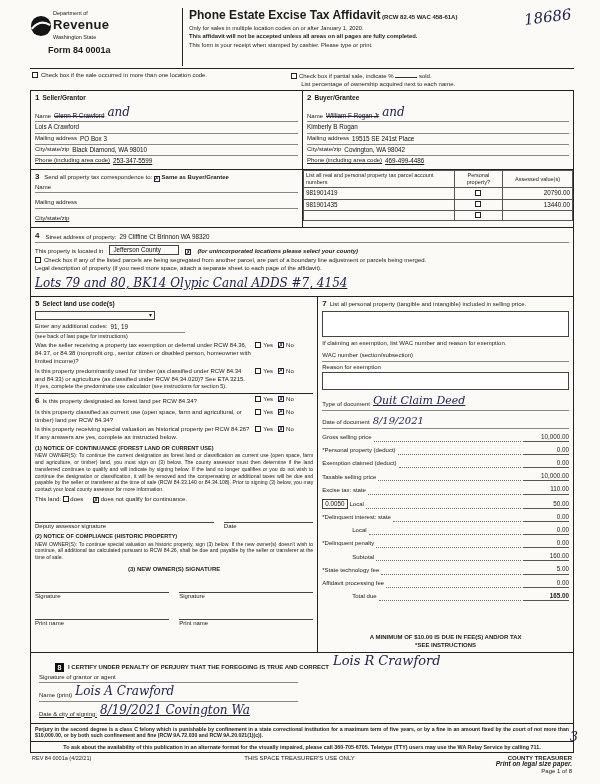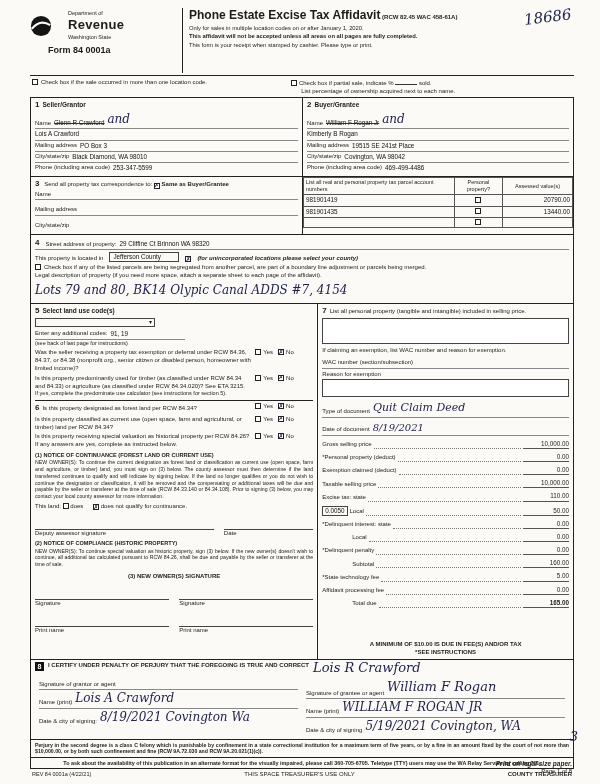--- a/index.html
+++ b/index.html
@@ -18,45 +18,45 @@
   .fill { color:#101010; font-size:6.3px; }
   .struck { text-decoration:line-through; text-decoration-color:#2a2a55; }
   .cb {
     display:inline-flex; width:6px; height:6px; border:1px solid #222; background:#fff;
     font-size:6px; line-height:5px; align-items:center; justify-content:center;
     vertical-align:-1px; overflow:hidden; flex:none; color:#151540;
   }
   
   .hdr { display:flex; border-bottom:1.5px solid #222; padding-bottom:2px; }
   .hdr-left { width:152px; padding-top:2px; }
-  .logo-row { display:flex; gap:16px; align-items:center; }
+  .logo-row { display:flex; gap:1px; align-items:center; }
   .logo { width:22px; height:22px; flex:none; }
   .dept { font-size:5.5px; }
   .rev { font-size:13px; font-weight:bold; letter-spacing:.3px; }
   .state { font-size:5.5px; }
-  .form-no { font-weight:bold; font-size:9px; margin:4px 0 16px 18px; }
+  .form-no { font-weight:bold; font-size:9px; margin:4px 0 9px 18px; }
   .hdr-right { flex:1; border-left:1px solid #222; padding-left:6px; }
   .title { font-size:12px; font-weight:bold; }
   .rcw { font-size:6px; font-weight:bold; }
   .note { font-size:5.8px; margin-top:1px; }
   .stamp-number { position:absolute; top:8px; right:28px; font-size:15px; transform:rotate(-7deg); }
   
   .checks-row { display:flex; justify-content:space-between; padding:3px 2px 2px; }
   .check-left { width:46%; display:flex; gap:3px; align-items:flex-start; }
   .check-right { width:52%; }
   .mini-line { display:inline-block; width:22px; border-bottom:.8px solid #333; height:6px; }
   
   .formbox { border:1.5px solid #222; }
   .row2 { display:flex; border-bottom:1px solid #222; }
   .half { width:50%; padding:2px 4px 3px; }
   .half + .half { border-left:1px solid #222; }
   .sec-no { font-weight:bold; font-size:8px; margin-right:3px; }
   .sec-title { font-weight:bold; font-size:6.5px; }
   .fline { border-bottom:.8px solid #888; min-height:9px; display:flex; align-items:flex-end; gap:3px; padding:1px 0; }
-  .fline:last-child { border-bottom:none; }
+  .fline:last-child { border-bottom:none;text-decoration:underline; }
   .lbl { color:#222; }
   
   .ptable { width:100%; border-collapse:collapse; table-layout:fixed; }
   .ptable th,.ptable td { border:.8px solid #555; font-weight:normal; font-size:5.5px; padding:1px 2px; text-align:left; vertical-align:middle; }
   .ptable th.c,.ptable td.c { text-align:center; }
   .ptable td.r { text-align:right; }
   
   .sec4 { border-bottom:1px solid #222; padding:2px 4px 3px; }
   .county-box { display:inline-block; border:.8px solid #444; min-width:70px; padding:0 3px; font-size:6.3px; }
   
@@ -75,21 +75,21 @@
   .sig2col > div { flex:1; }
   .center { text-align:center; }
   
   .box { border:.9px solid #444; background:#fff; }
   .mrow { display:flex; align-items:flex-end; gap:2px; margin-top:4px; }
   .mdots { flex:1; border-bottom:1px dotted #777; height:5px; min-width:6px; }
   .mval { width:46px; text-align:right; border-bottom:.8px solid #555; flex:none; font-size:6.3px; }
   .mprefix { border:.9px solid #444; padding:0 2px; flex:none; }
   
   .certify { border-bottom:1px solid #222; padding:2px 4px 3px; }
-  .certline { display:flex; gap:4px; align-items:flex-start; }
+  .certline { display:flex; gap:4px; align-items:flex-end;margin-left:20px; }
   .c8 { background:#111; color:#fff; width:9px; height:9px; display:inline-flex; align-items:center; justify-content:center; font-weight:bold; font-size:7px; flex:none; }
   .cert-cols { display:flex; margin-top:1px; }
   .cert-col { width:50%; padding:0 4px; }
   .sig { font-size:13px; position:relative; top:-2px; }
   .hw8 { font-size:12px; }
   
   .perjury { border-bottom:1px solid #222; padding:2px 4px; font-size:5.2px; font-weight:bold; text-align:justify; }
   .altformat { padding:1.5px 4px; font-size:5.4px; font-weight:bold; text-align:center; }
   .treas-row { display:flex; justify-content:space-between; padding:2px 2px 0; }
   .treas-space { height:20px; }
@@ -383,21 +383,21 @@
         <div class="box" style="height:26px; margin-top:2px;"></div>
         <div style="margin-top:3px;">If claiming an exemption, list WAC number and reason for exemption.</div>
         <div class="fline" style="margin-top:3px;">
             <span class="lbl">WAC number (section/subsection)</span>
             <span style="flex:1"></span>
           </div>
         <div style="margin-top:2px;">Reason for exemption</div>
         <div class="box" style="height:18px; margin-top:1px;"></div>
         <div class="fline" style="margin-top:3px;">
           <span class="lbl">Type of document</span>
-          <span class="hw" style="font-size:11px;">Quit Claim Deed</span>
+          <span class="hw" style="font-size:11px;text-decoration:underline;">Quit Claim Deed</span>
         </div>
         <div class="fline" style="margin-top:2px;">
           <span class="lbl">Date of document</span>
           <span class="hw" style="font-size:10px;">8/19/2021</span>
         </div>
 
         <div class="mrow">
             <span>Gross selling price</span>
             <span class="mdots"></span>
             <span class="mval">10,000.00</span>
@@ -483,34 +483,20 @@
             <span class="lbl">Signature of grantor or agent</span>
             <span style="flex:1"></span>
           </div>
           <div class="fline">
             <span class="lbl">Name (print)</span>
             <span class="hw hw8">Lois A Crawford</span>
           </div>
           <div class="fline">
             <span class="lbl">Date &amp; city of signing:</span>
             <span class="hw hw8">8/19/2021  Covington Wa</span>
-          </div>
-        </div>
-        <div class="cert-col">
-          <div class="fline">
-            <span class="lbl">Signature of grantee or agent</span>
-            <span class="hw sig">William F Rogan</span>
-          </div>
-          <div class="fline">
-            <span class="lbl">Name (print)</span>
-            <span class="hw hw8">WILLIAM F ROGAN JR</span>
-          </div>
-          <div class="fline">
-            <span class="lbl">Date &amp; city of signing</span>
-            <span class="hw hw8">5/19/2021  Covington, WA</span>
           </div>
         </div>
       </div>
     </div>
 
     <div class="perjury">Perjury in the second degree is a class C felony which is punishable by confinement in a state correctional institution for a maximum term of five years, or by a fine in an amount fixed by the court of not more than $10,000.00, or by both such confinement and fine (RCW 9A.72.030 and RCW 9A.20.021(1)(c)).</div>
     <div class="altformat">To ask about the availability of this publication in an alternate format for the visually impaired, please call 360-705-6705. Teletype (TTY) users may use the WA Relay Service by calling 711.</div>
   </div>
 
   <div class="treas-row">

